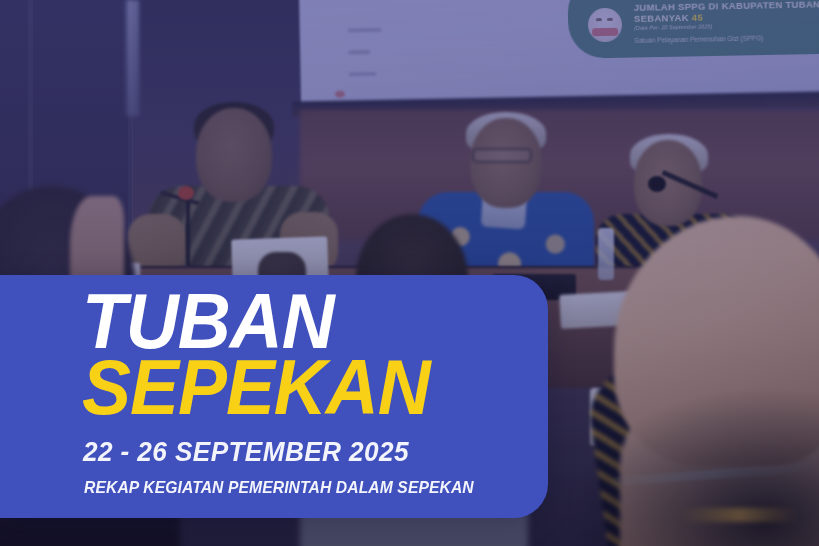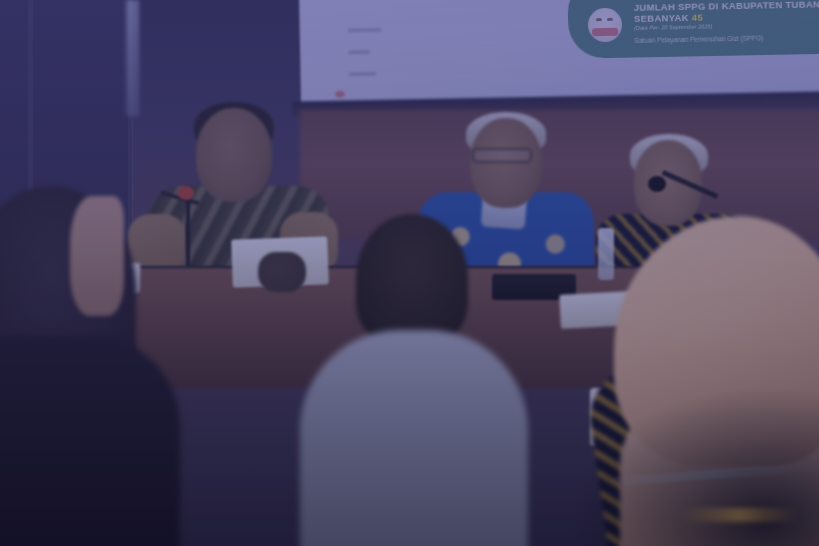--- a/index.html
+++ b/index.html
@@ -551,14 +551,22 @@
     <div class="fg-hijab"></div>
     <div class="fg-hijab-rim"></div>
 
     <div class="vignette-br"></div>
     <div class="gold-glint"></div>
 
     <div class="photo-tint"></div>
     <div class="photo-tint2"></div>
   </div>
 
+  <div class="panel">
+    <div class="panel-inner">
+      <h1 class="title-main">TUBAN</h1>
+      <h1 class="title-accent">SEPEKAN</h1>
+      <p class="title-date">22 - 26 SEPTEMBER 2025</p>
+      <p class="title-sub">REKAP KEGIATAN PEMERINTAH DALAM SEPEKAN</p>
+    </div>
+  </div>
 
 </div>
 
 </body></html>

